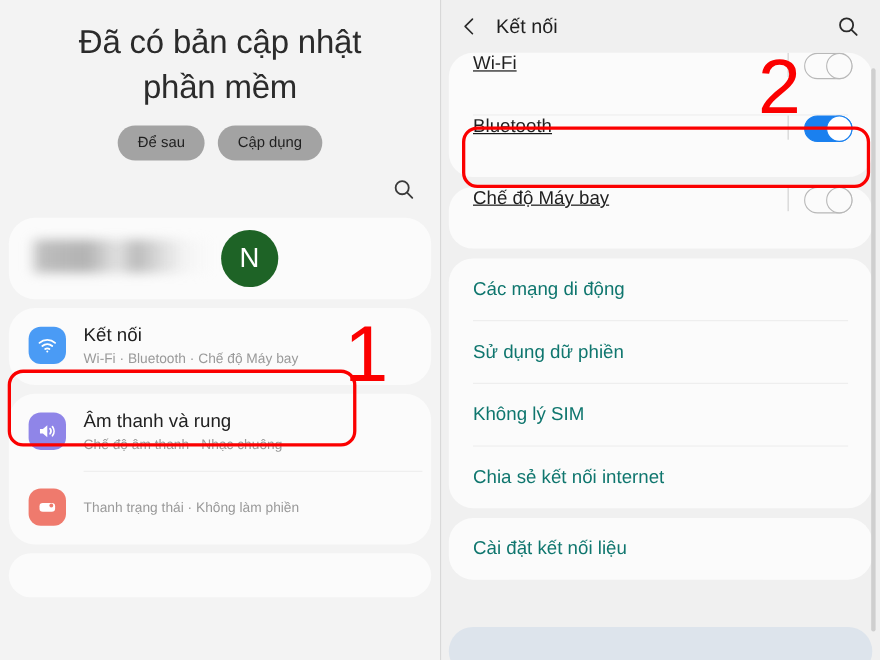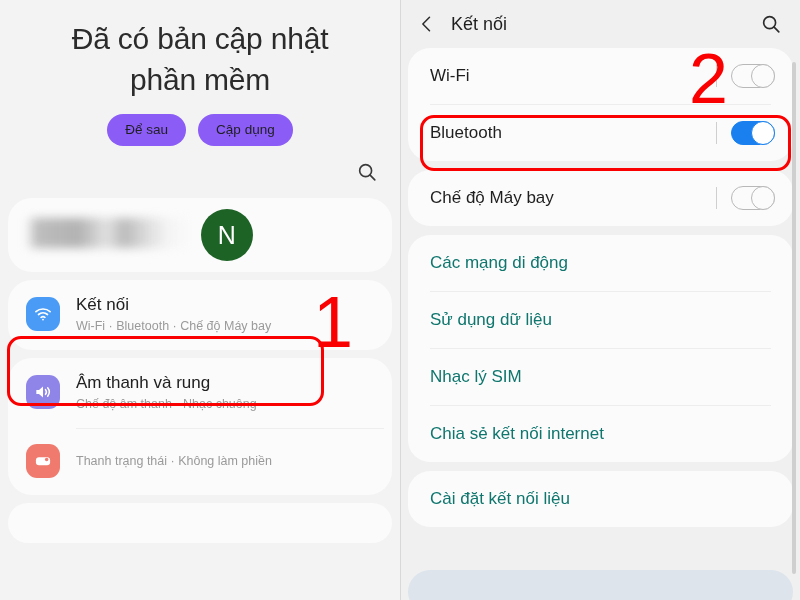--- a/index.html
+++ b/index.html
@@ -34,21 +34,21 @@
     font-weight: 400;
     letter-spacing: -0.2px;
   }
   .update-actions {
     margin-top: 14px;
     display: flex;
     justify-content: center;
     gap: 12px;
   }
   .pill-btn {
-    background: #8b5cf6;
+    background: #a3a3a3;
     border: none;
     border-radius: 18px;
     padding: 8px 18px 9px 18px;
     font-size: 13.5px;
     color: #1f1f1f;
     font-family: "Liberation Sans", sans-serif;
     cursor: pointer;
   }
   .search-row {
     height: 52px;
@@ -163,23 +163,23 @@
   .rp-title { font-size: 18px; color: #1f1f1f; flex: 1; }
 
   .rcard {
     background: #fbfbfb;
     border-radius: 22px;
     margin: 0 7px 9px 7px;
     overflow: hidden;
   }
   .toggle-row {
     display: flex;
-    align-items: center;
     padding: 0 18px 0 22px;
     height: 56px;
+    text-decoration: underline;
   }
   .tr-label { flex: 1; font-size: 17px; color: #1f1f1f; }
   .sep-bar { width: 1px; height: 22px; background: #cfcfcf; margin-right: 14px; }
   .switch {
     width: 44px; height: 24px; border-radius: 12px;
     position: relative; flex: 0 0 44px; cursor: pointer;
   }
   .switch.off { background: #fbfbfb; border: 1.5px solid #b8b8b8; }
   .switch.off .knob {
     position: absolute; right: -1px; top: -1px;
@@ -342,23 +342,23 @@
         <span class="sep-bar"></span>
         <span class="switch off">
           <span class="knob"></span>
         </span>
       </div>
     </div>
 
     <div class="rcard">
       <div class="link-row">Các mạng di động</div>
       <div class="rdivider"></div>
-      <div class="link-row">Sử dụng dữ liệu</div>
+      <div class="link-row">Sử dụng dữ phiền</div>
       <div class="rdivider"></div>
-      <div class="link-row">Nhạc lý SIM</div>
+      <div class="link-row">Không lý SIM</div>
       <div class="rdivider"></div>
       <div class="link-row">Chia sẻ kết nối internet</div>
     </div>
 
     <div class="rcard">
       <div class="link-row">Cài đặt kết nối liệu</div>
     </div>
 
     <div class="bottom-peek"></div>
     <div class="scrollbar"></div>

